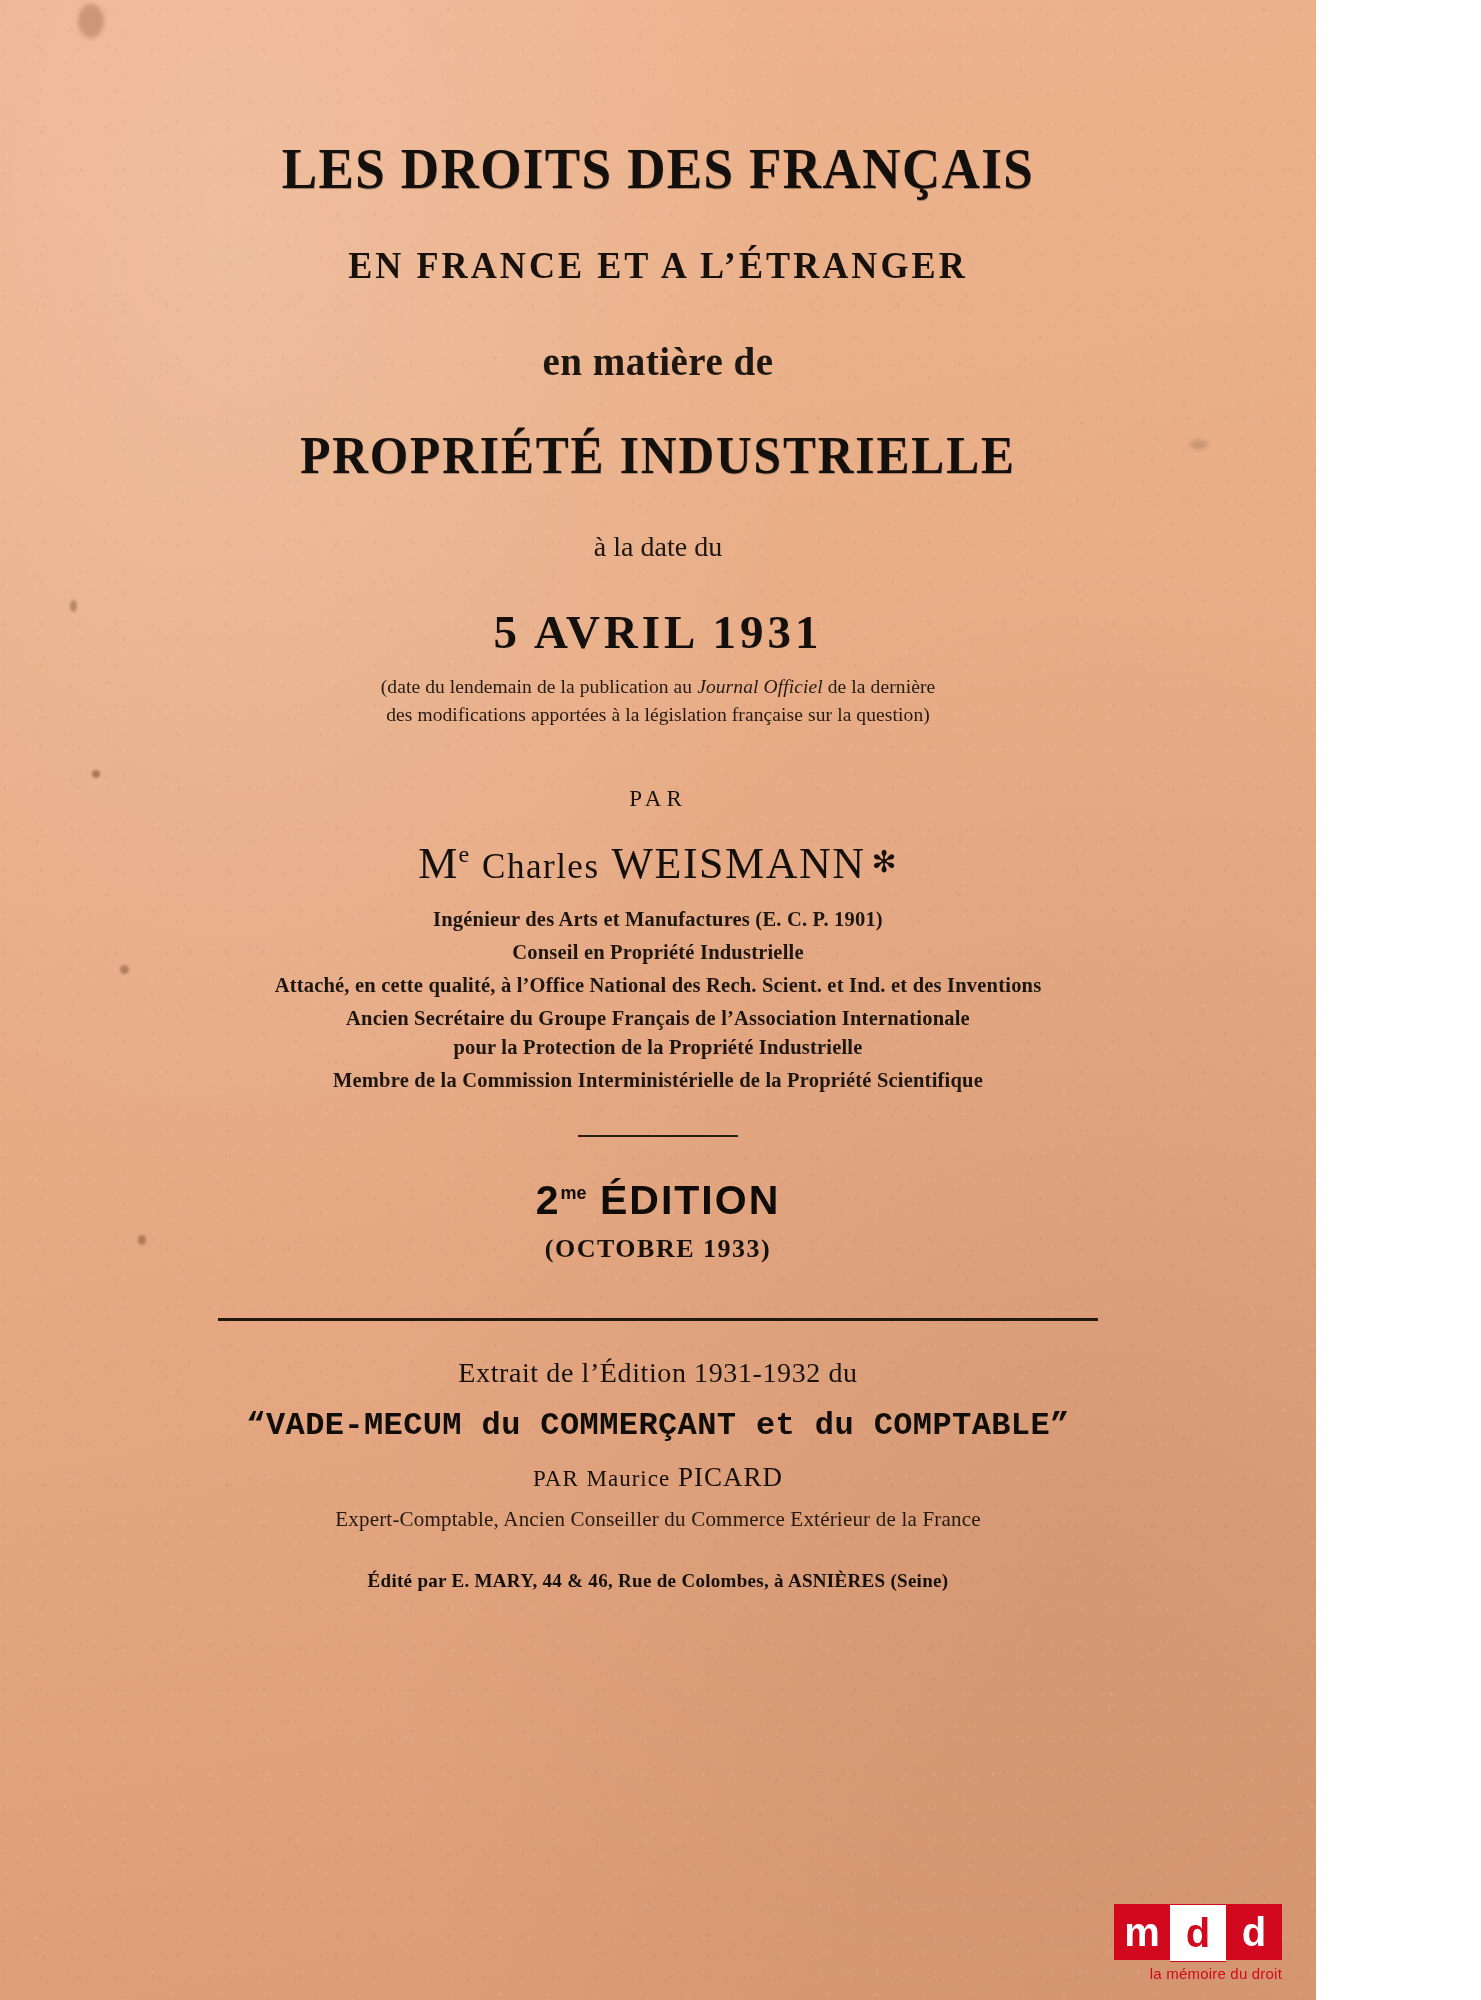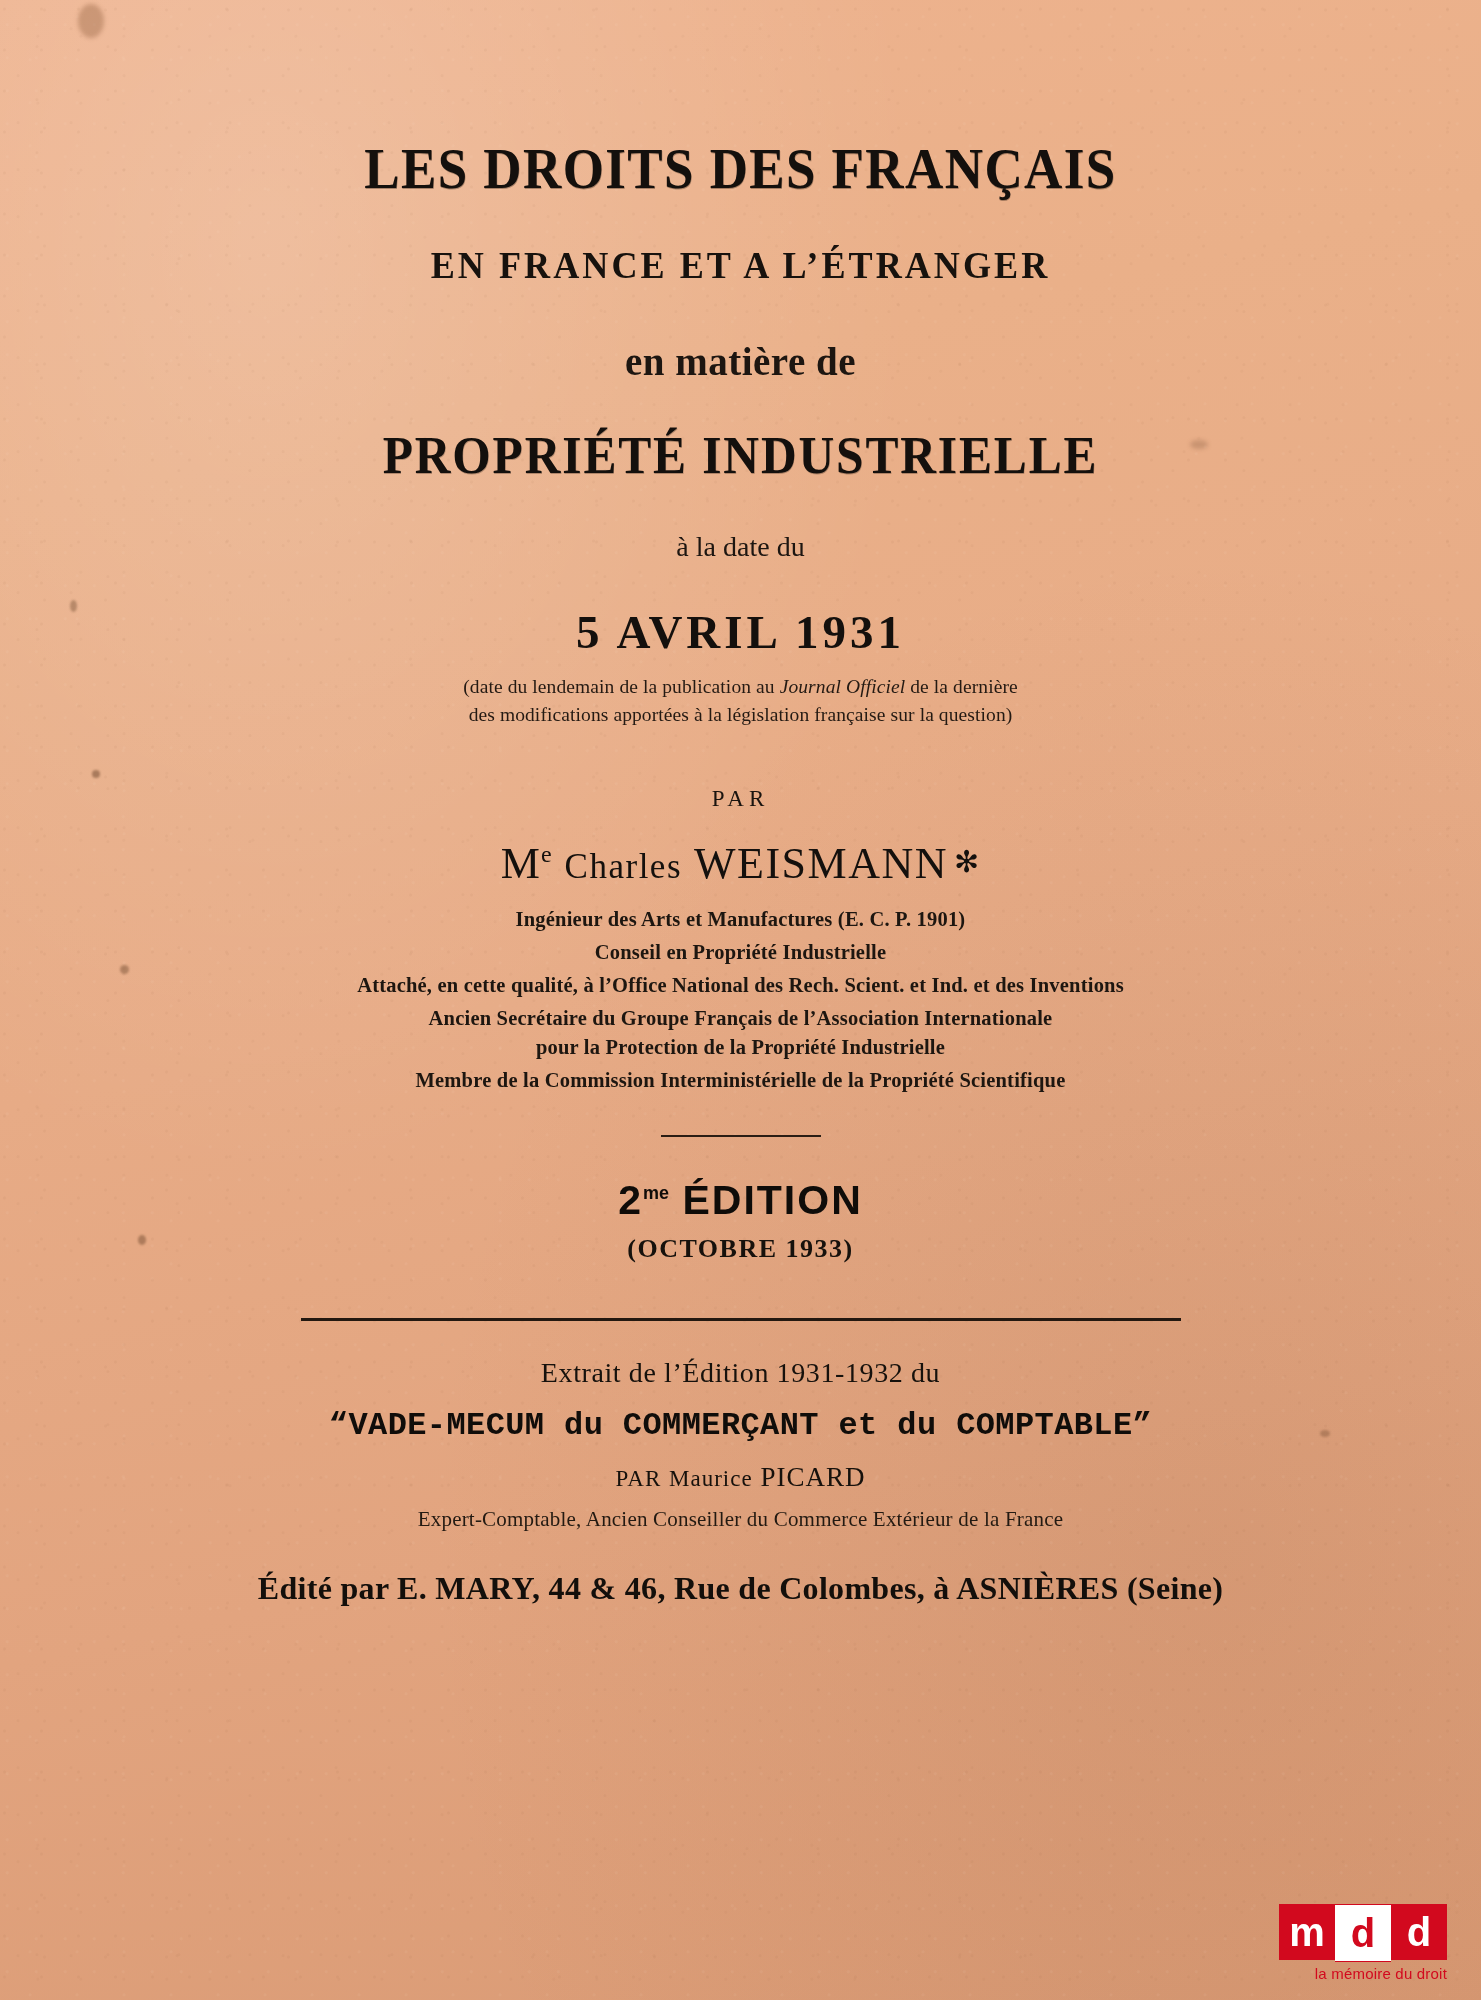--- a/index.html
+++ b/index.html
@@ -2,21 +2,21 @@
 <html><head>
 <meta charset="utf-8">
 <style>
   html, body {
     margin: 0;
     padding: 0;
     background: #ffffff;
   }
   .page {
     position: relative;
-    width: 1481px;
+    width: 1316px;
     height: 2000px;
     overflow: hidden;
     background:
       radial-gradient(ellipse at 18% 12%, rgba(255,255,255,0.16) 0%, rgba(255,255,255,0) 38%),
       radial-gradient(ellipse at 82% 78%, rgba(120,70,40,0.10) 0%, rgba(120,70,40,0) 46%),
       linear-gradient(168deg, #eeb38f 0%, #eab089 22%, #e7ab86 48%, #e2a47f 72%, #d99a74 100%);
     font-family: "Liberation Serif", "DejaVu Serif", serif;
     color: #1d1713;
   }
   
@@ -184,21 +184,21 @@
   }
   .t-picard .sc { font-size: 23px; }
   .t-expert {
     font-size: 21px;
     margin-top: 14px;
     letter-spacing: 0.2px;
     color: #231a12;
   }
   .t-edit {
     font-weight: 700;
-    font-size: 32px;
+    font-size: 19px;
     margin-top: 38px;
     letter-spacing: 0.3px;
     color: #130f0b;
   }
 
   
   .logo {
     position: absolute;
     right: 34px;
     bottom: 18px;

